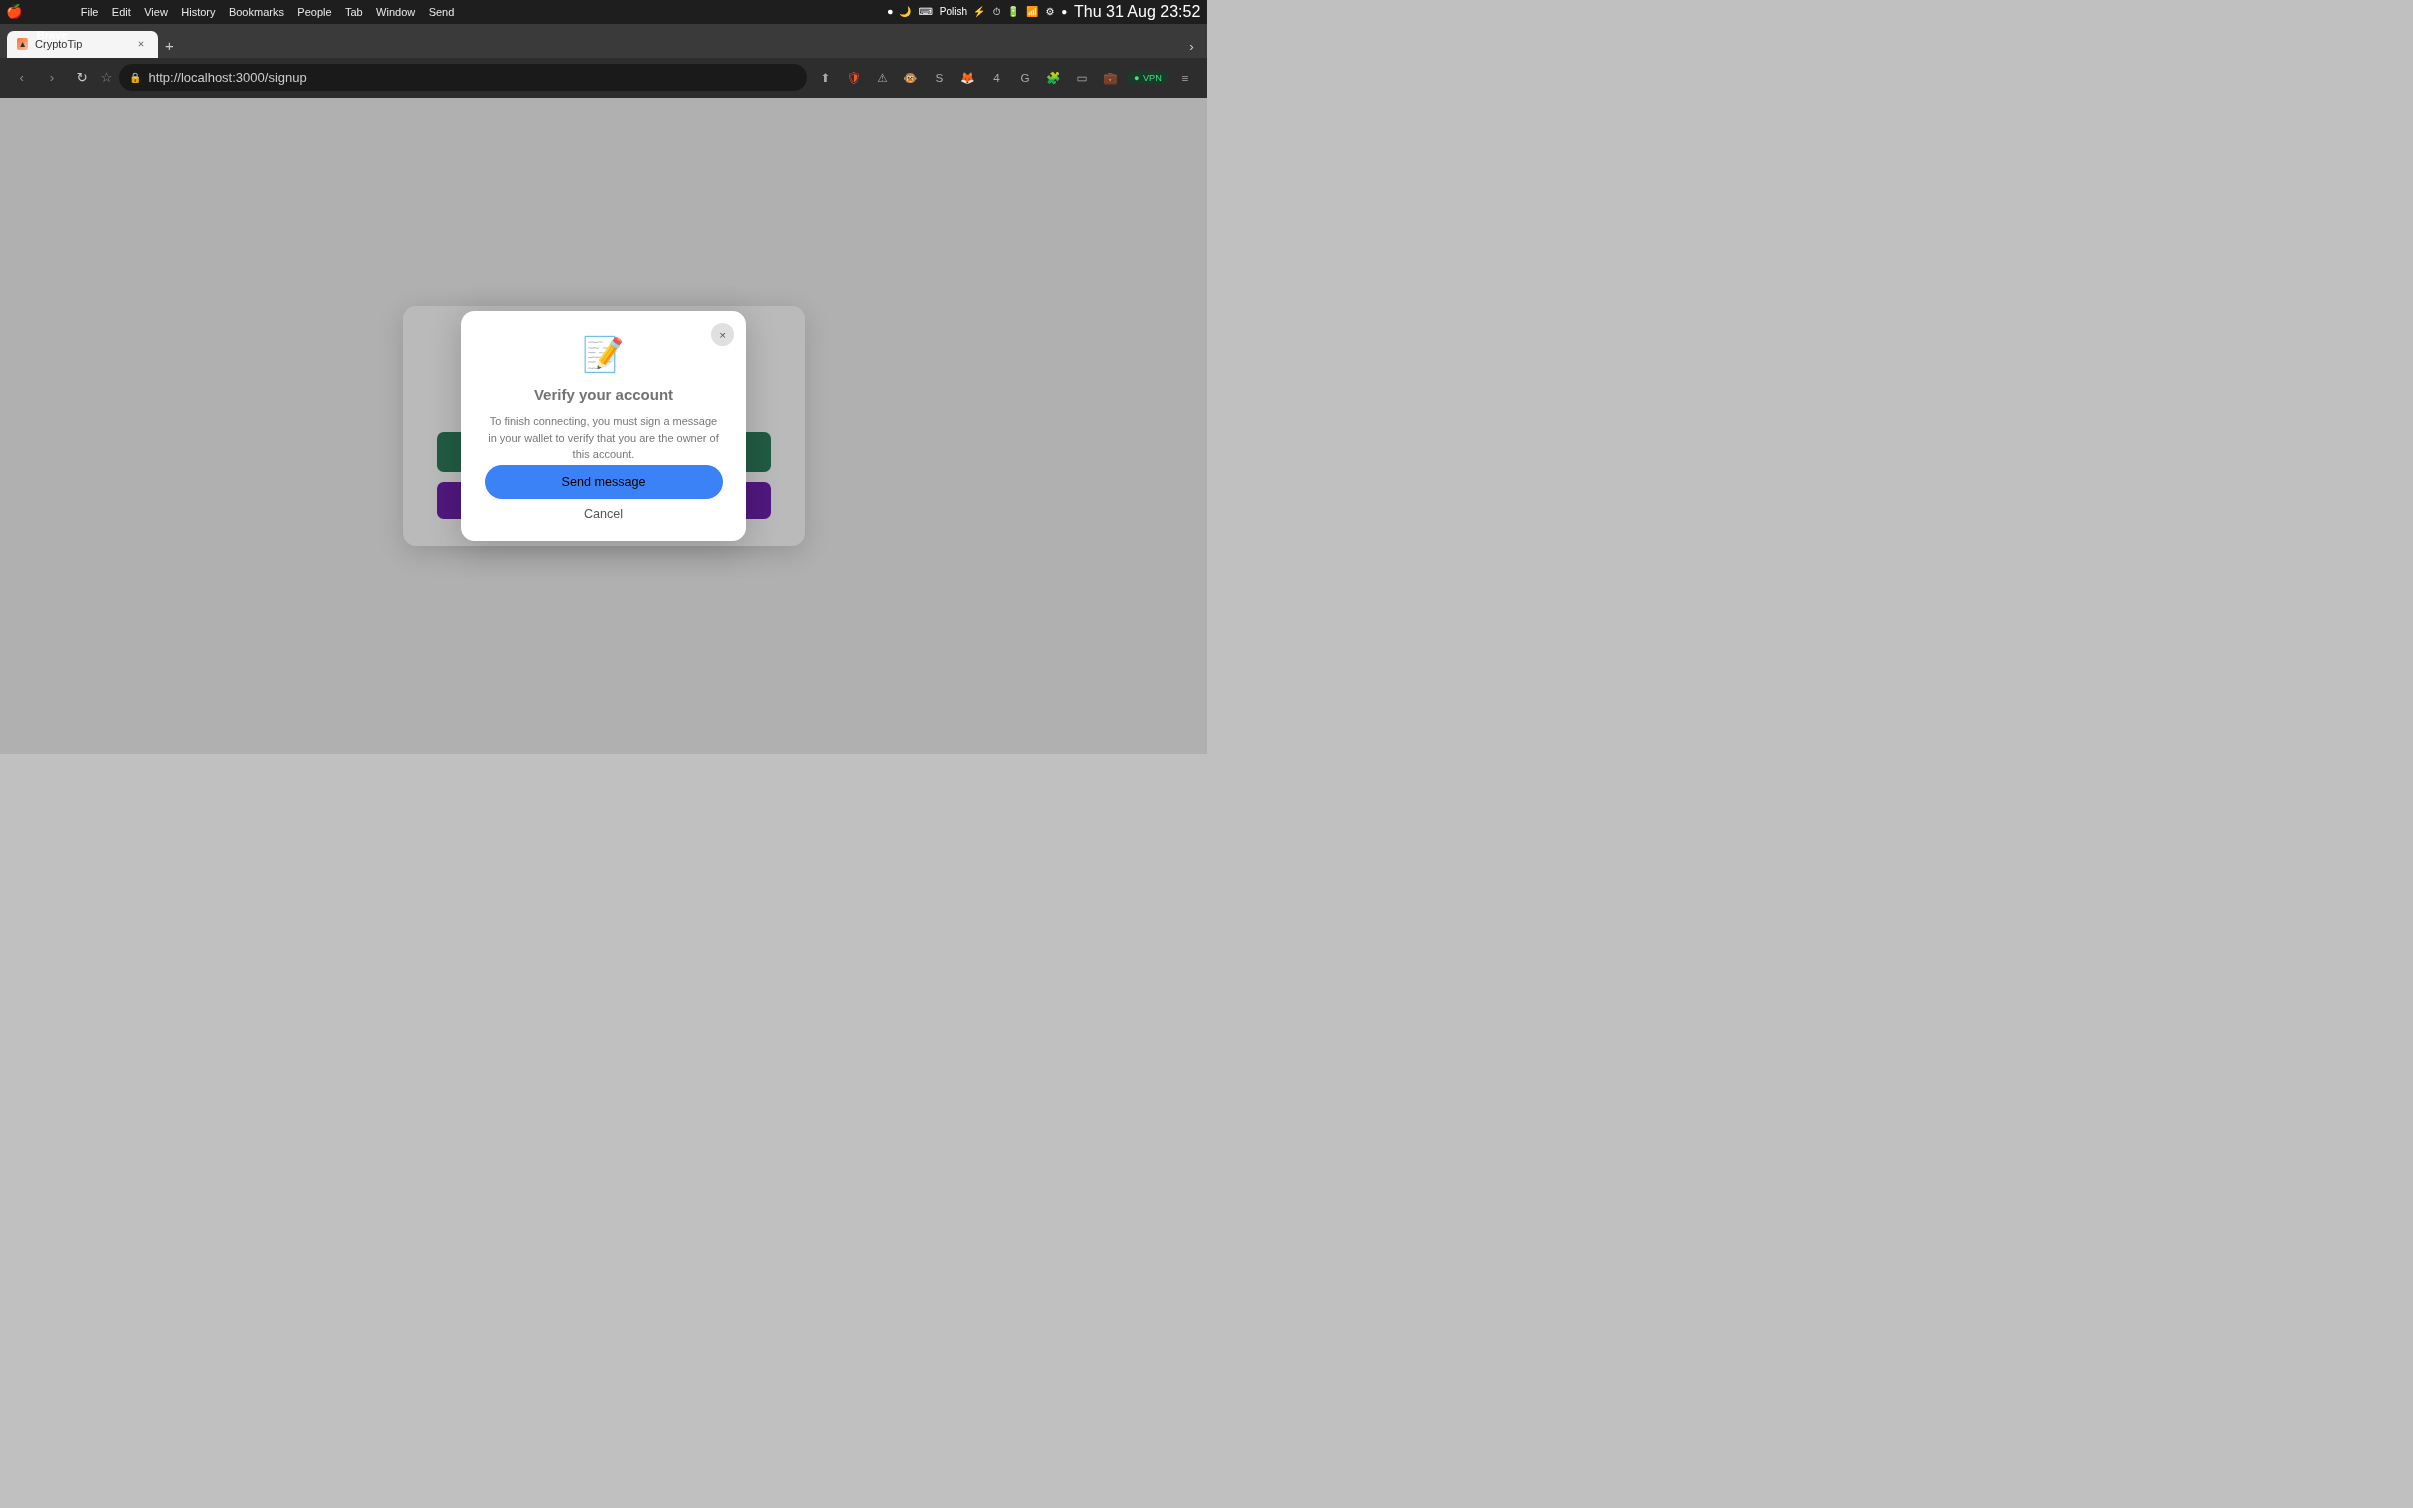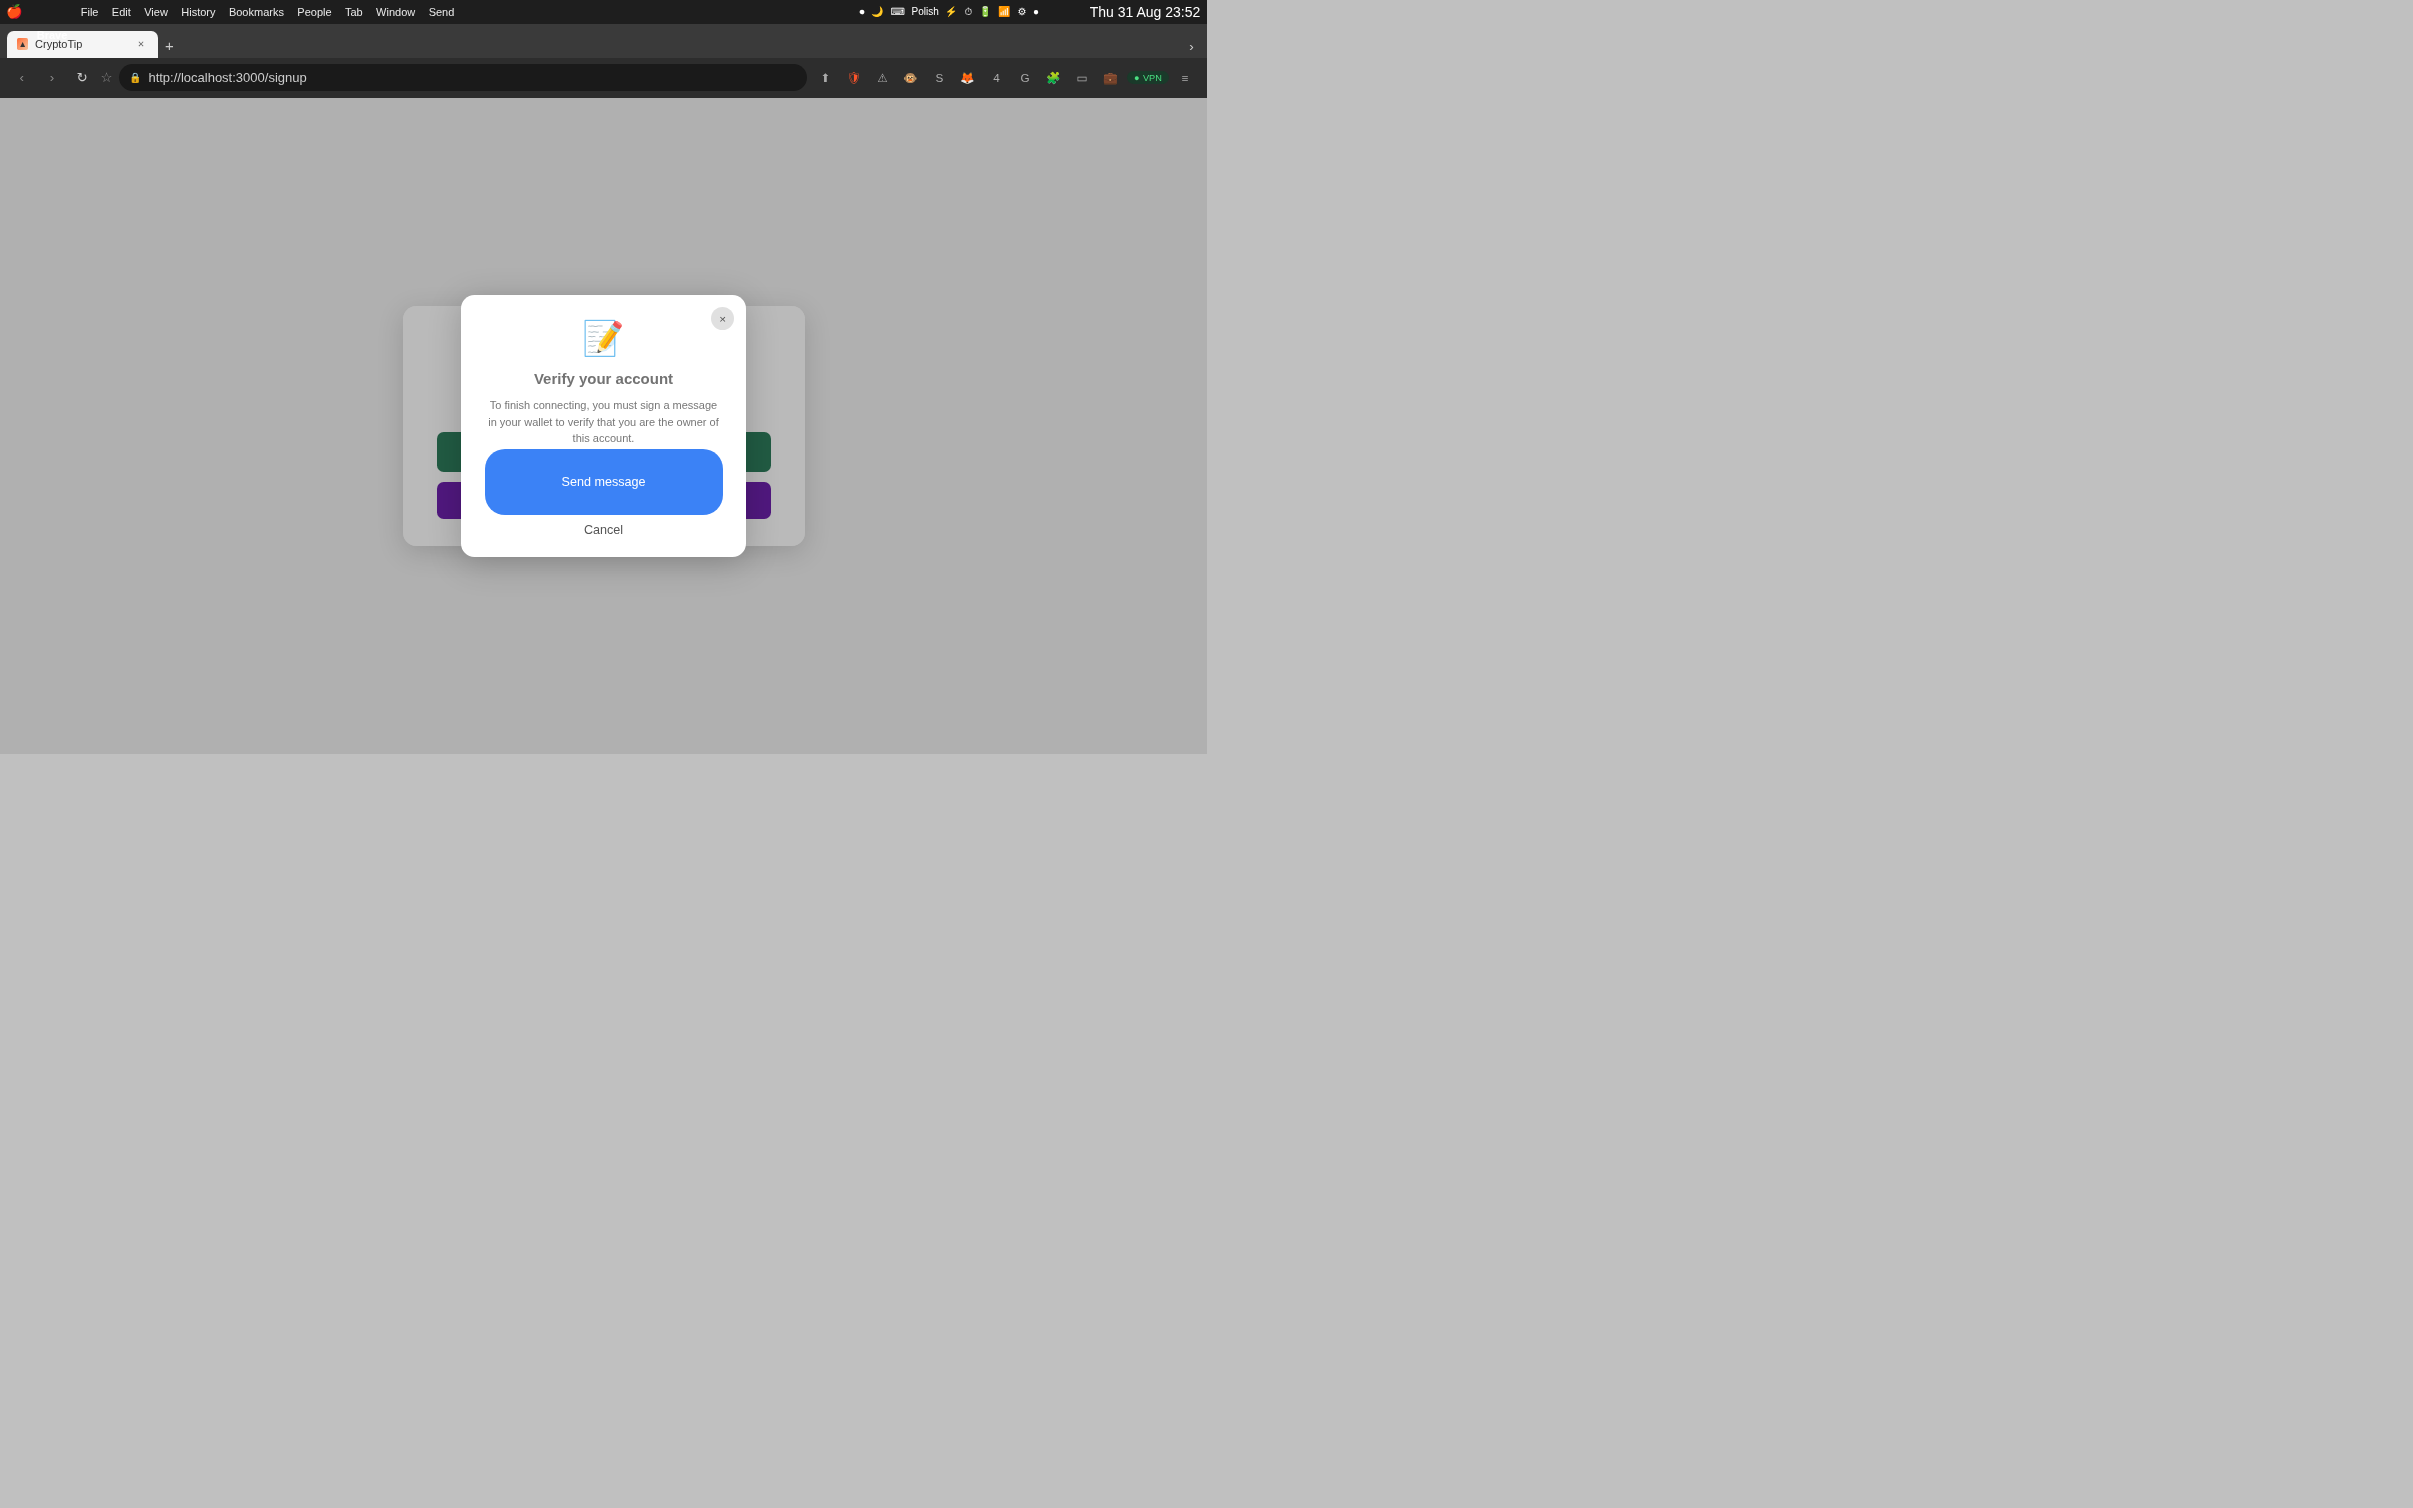--- a/index.html
+++ b/index.html
@@ -361,24 +361,24 @@
 
     .modal-description {
       font-size: 11px;
       color: #777;
       line-height: 1.5;
       margin-bottom: 2px;
     }
 
     .modal-send-btn {
       background: #3b82f6;
-      color: #ffffff;
+      color: #000000;
       border: none;
       border-radius: 20px;
-      padding: 26px 30px;
+      padding: 10px 30px;
       font-size: 12.6px;
       font-weight: 500;
       cursor: pointer;
       margin-bottom: 7px;
       width: 100%;
     }
 
     .modal-cancel-btn {
       background: transparent;
       border: none;
@@ -392,23 +392,22 @@
     
     .status-icons {
       display: flex;
       align-items: center;
       gap: 6.7px;
       font-size: 10px;
       color: #fff;
     }
 
     .time-display {
-      font-size: 14px;
-      color: #fff;
-      margin-left: 44px;
+      font-size: 16px;
+      color: #fff;
     }
   </style>
 </head>
 <body>
 
 <div class="menubar">
   <div class="menubar-left">
     <span class="apple-logo">🍎</span>
     <span class="menu-item bold">Brave</span>
     <span class="menu-item">File</span>

